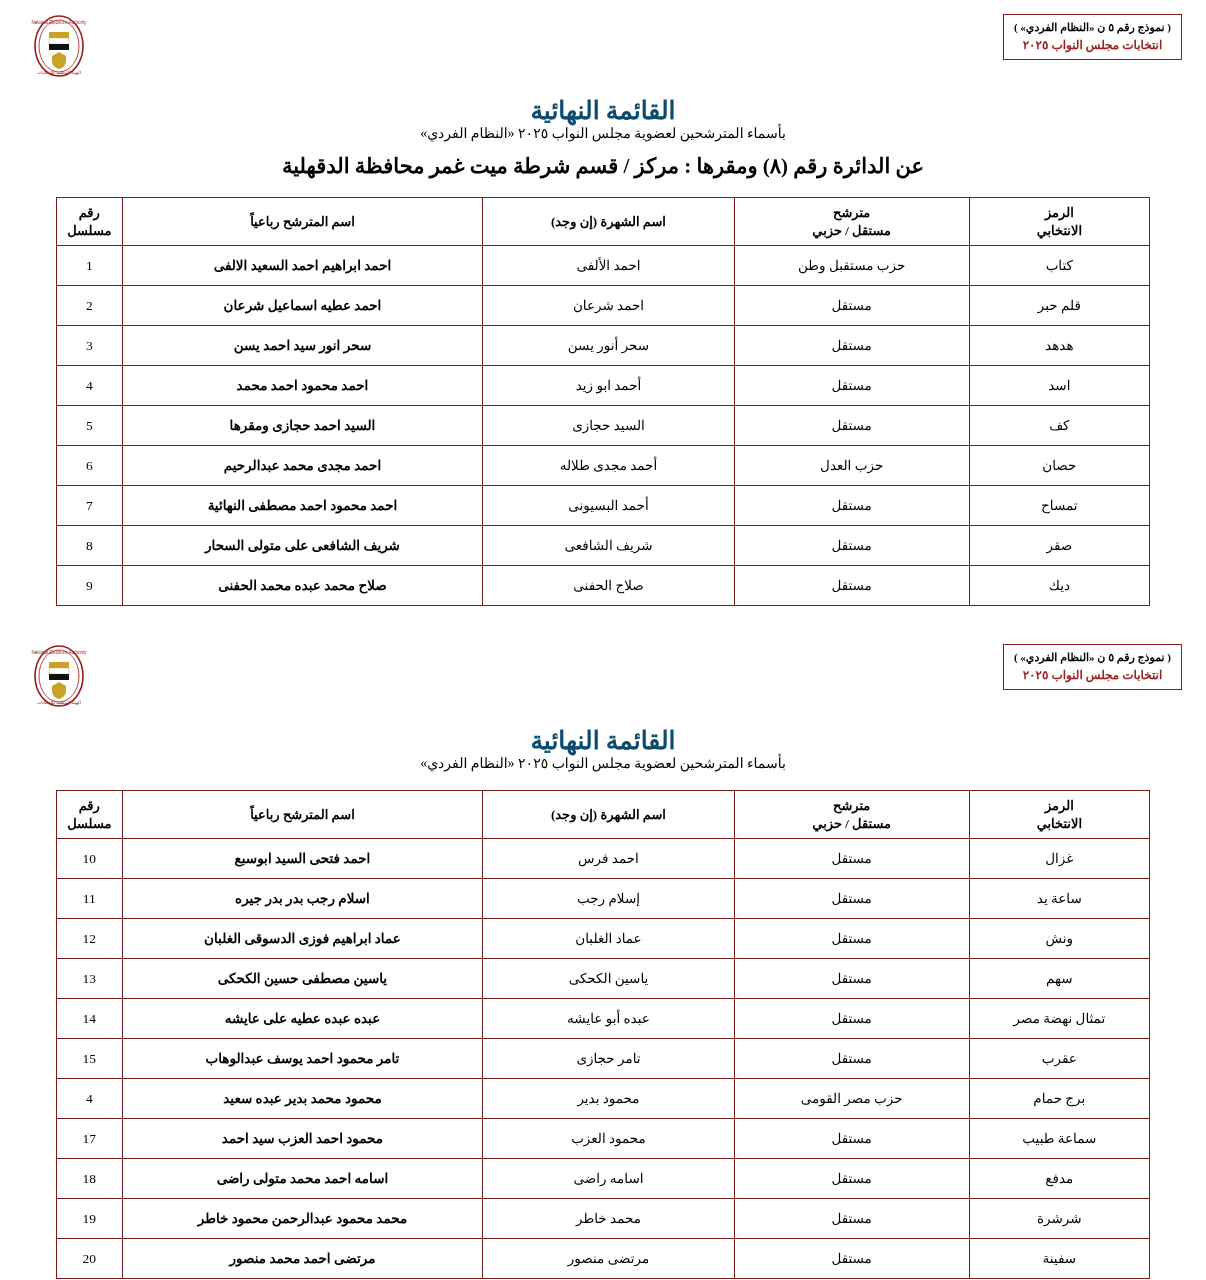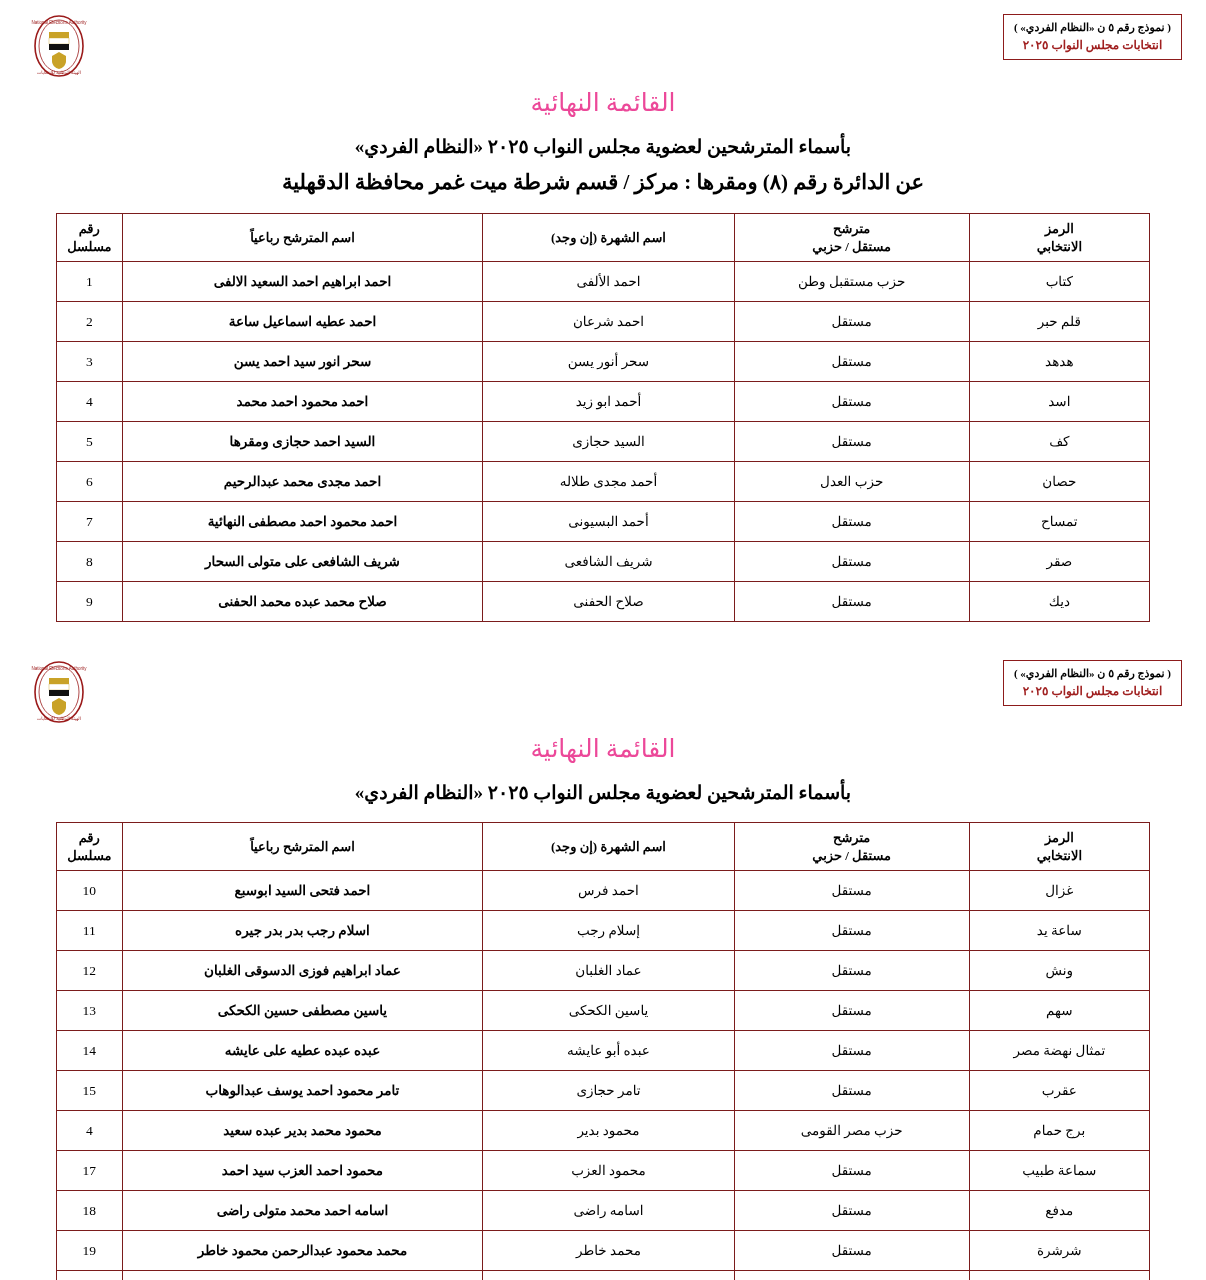--- a/index.html
+++ b/index.html
@@ -52,31 +52,30 @@
     height: 64px;
     position: relative;
     display: flex;
     align-items: center;
     justify-content: center;
   }
   .logo svg { display:block; }
   
   .title-main {
     text-align: center;
-    color: #ec4899;
+    color: #0c4a6e;
+    font-weight: bold;
+    font-size: 25px;
+    margin-top: 18px;
+    letter-spacing: 0.5px;
+  }
+  .title-sub {
+    text-align: center;
     font-weight: normal;
-    font-size: 25px;
-    margin-top: 10px;
-    letter-spacing: 0.5px;
-  }
-  .title-sub {
-    text-align: center;
-    font-weight: bold;
-    font-size: 19px;
-    margin-top: 18px;
+    font-size: 14px;
   }
   .title-sub2 {
     text-align: center;
     font-weight: bold;
     font-size: 21px;
     margin-top: 12px;
   }
   
   .tbl-wrap { padding: 0 56px; margin-top: 18px; }
   table.cands {
@@ -165,21 +164,21 @@
               <td class="symbol">كتاب</td>
               <td class="type">حزب مستقبل وطن</td>
               <td class="fame">احمد الألفى</td>
               <td class="name">احمد ابراهيم احمد السعيد الالفى</td>
               <td class="num">1</td>
             </tr>
             <tr>
               <td class="symbol">قلم حبر</td>
               <td class="type">مستقل</td>
               <td class="fame">احمد شرعان</td>
-              <td class="name">احمد عطيه اسماعيل ساعة</td>
+              <td class="name">احمد عطيه اسماعيل شرعان</td>
               <td class="num">2</td>
             </tr>
             <tr>
               <td class="symbol">هدهد</td>
               <td class="type">مستقل</td>
               <td class="fame">سحر أنور يسن</td>
               <td class="name">سحر انور سيد احمد يسن</td>
               <td class="num">3</td>
             </tr>
             <tr>

